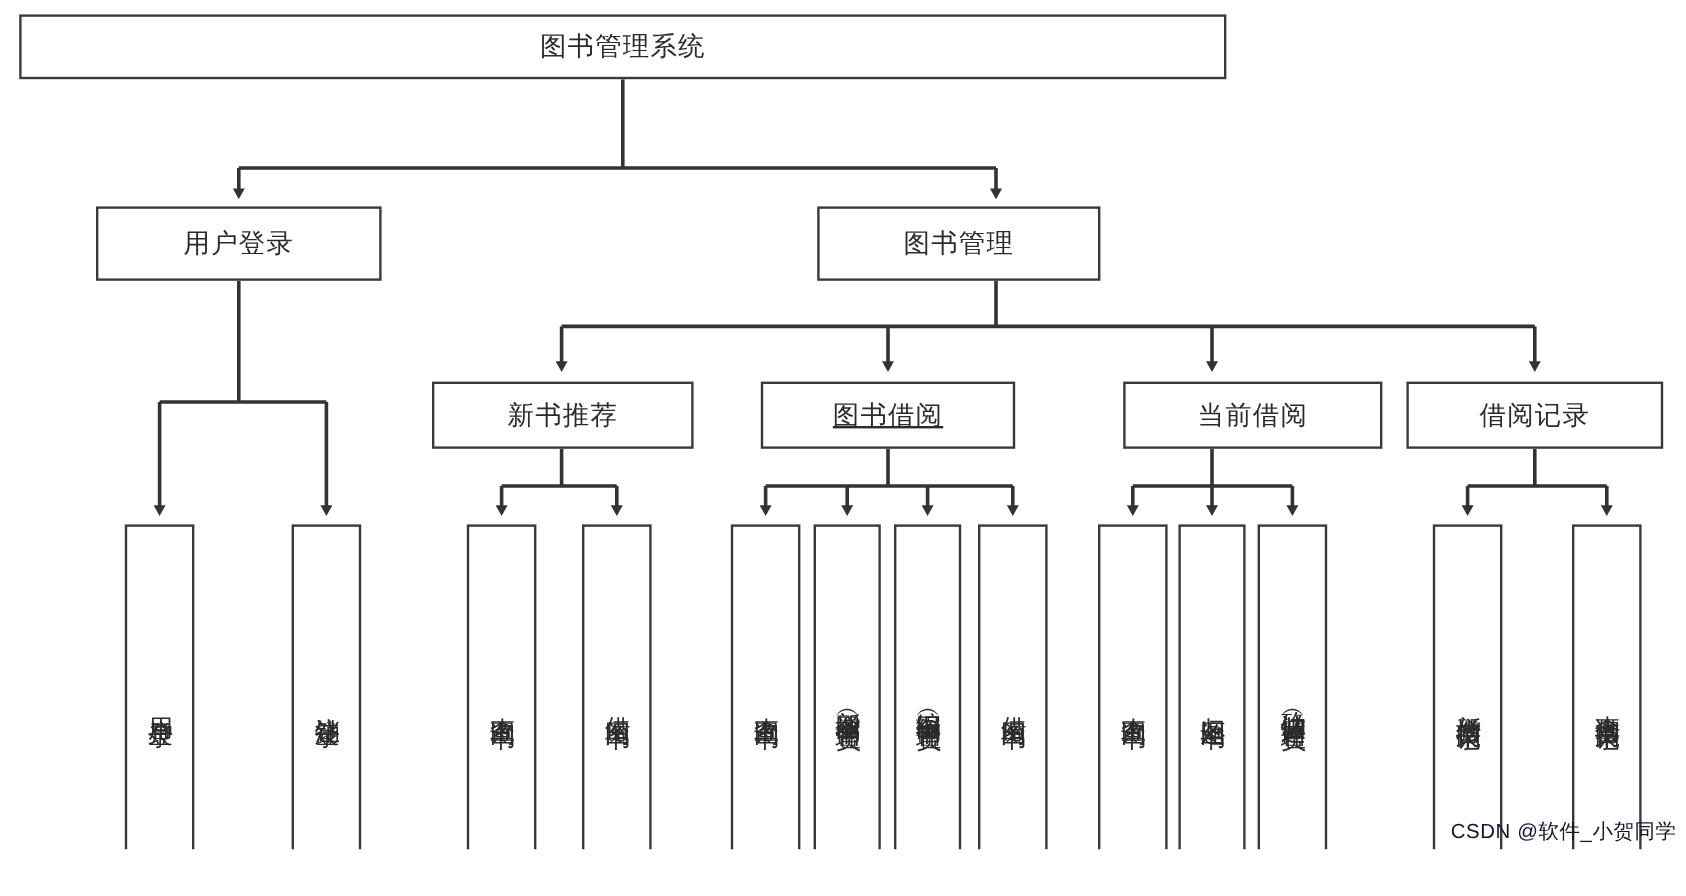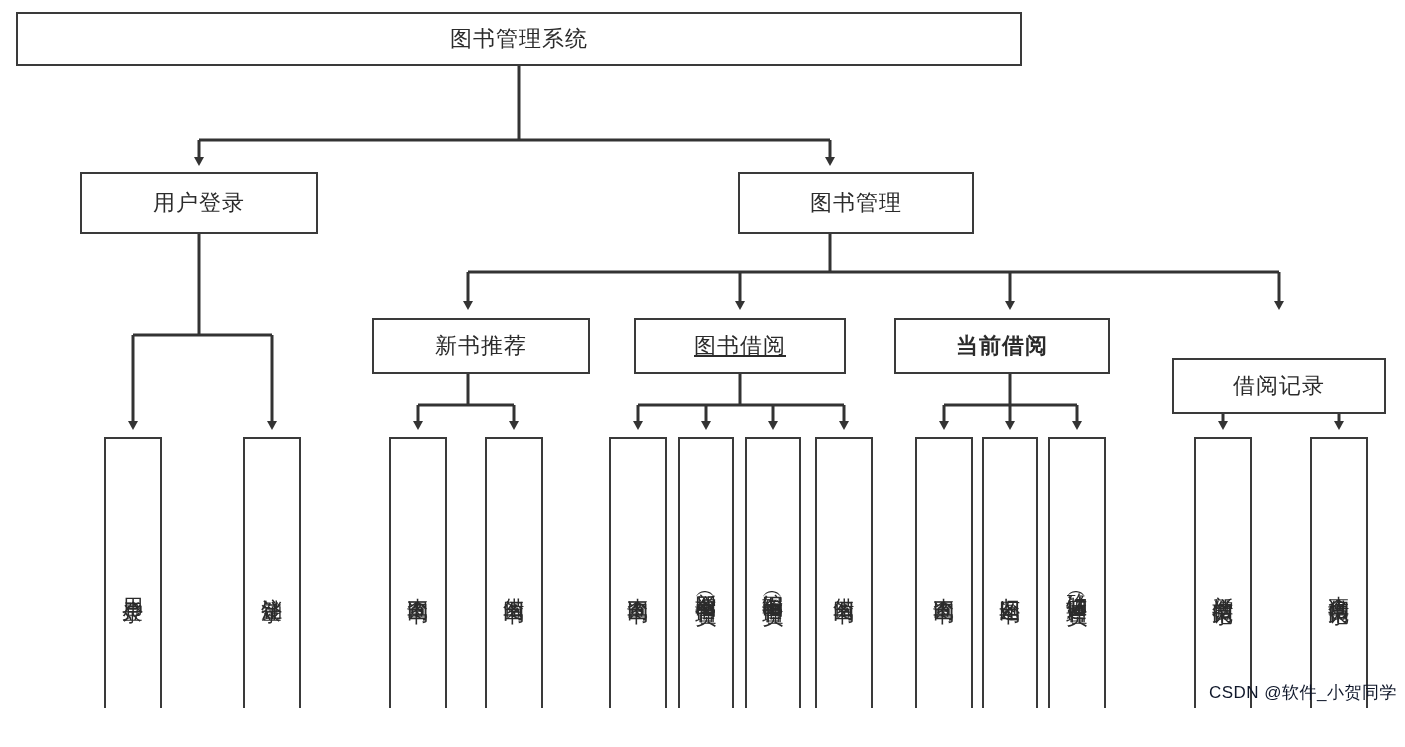--- a/index.html
+++ b/index.html
@@ -121,34 +121,34 @@
     </g>
   </svg>
 
   <div class="node h" style="left:16px; top:12px; width:1006px; height:54px;">
     <span class="label-h">图书管理系统</span>
   </div>
 
   <div class="node h" style="left:80px; top:172px; width:238px; height:62px;">
     <span class="label-h">用户登录</span>
   </div>
-  <div class="node h" style="left:738px; top:172px; width:236px; height:62px;text-align:right;">
+  <div class="node h" style="left:681px; top:172px; width:236px; height:62px;text-align:right;">
     <span class="label-h">图书管理</span>
   </div>
 
-  <div class="node h" style="left:372px; top:318px; width:218px; height:56px;">
+  <div class="node h" style="left:360px; top:318px; width:218px; height:56px;">
     <span class="label-h">新书推荐</span>
   </div>
   <div class="node h" style="left:634px; top:318px; width:212px; height:56px;text-decoration:underline;">
     <span class="label-h">图书借阅</span>
   </div>
-  <div class="node h" style="left:894px; top:318px; width:216px; height:56px;font-weight:bold;">
+  <div class="node h" style="left:936px; top:318px; width:216px; height:56px;">
     <span class="label-h">当前借阅</span>
   </div>
-  <div class="node h" style="left:1172px; top:318px; width:214px; height:56px;margin-top:40px;">
+  <div class="node h" style="left:1172px; top:318px; width:214px; height:56px;">
     <span class="label-h">借阅记录</span>
   </div>
 
   <div class="node v" style="left:104px; top:437px; width:58px; height:296px;">
     <span class="label-v">用户登录</span>
   </div>
   <div class="node v" style="left:243px; top:437px; width:58px; height:296px;">
     <span class="label-v">注销登录</span>
   </div>
   <div class="node v" style="left:389px; top:437px; width:58px; height:296px;">

